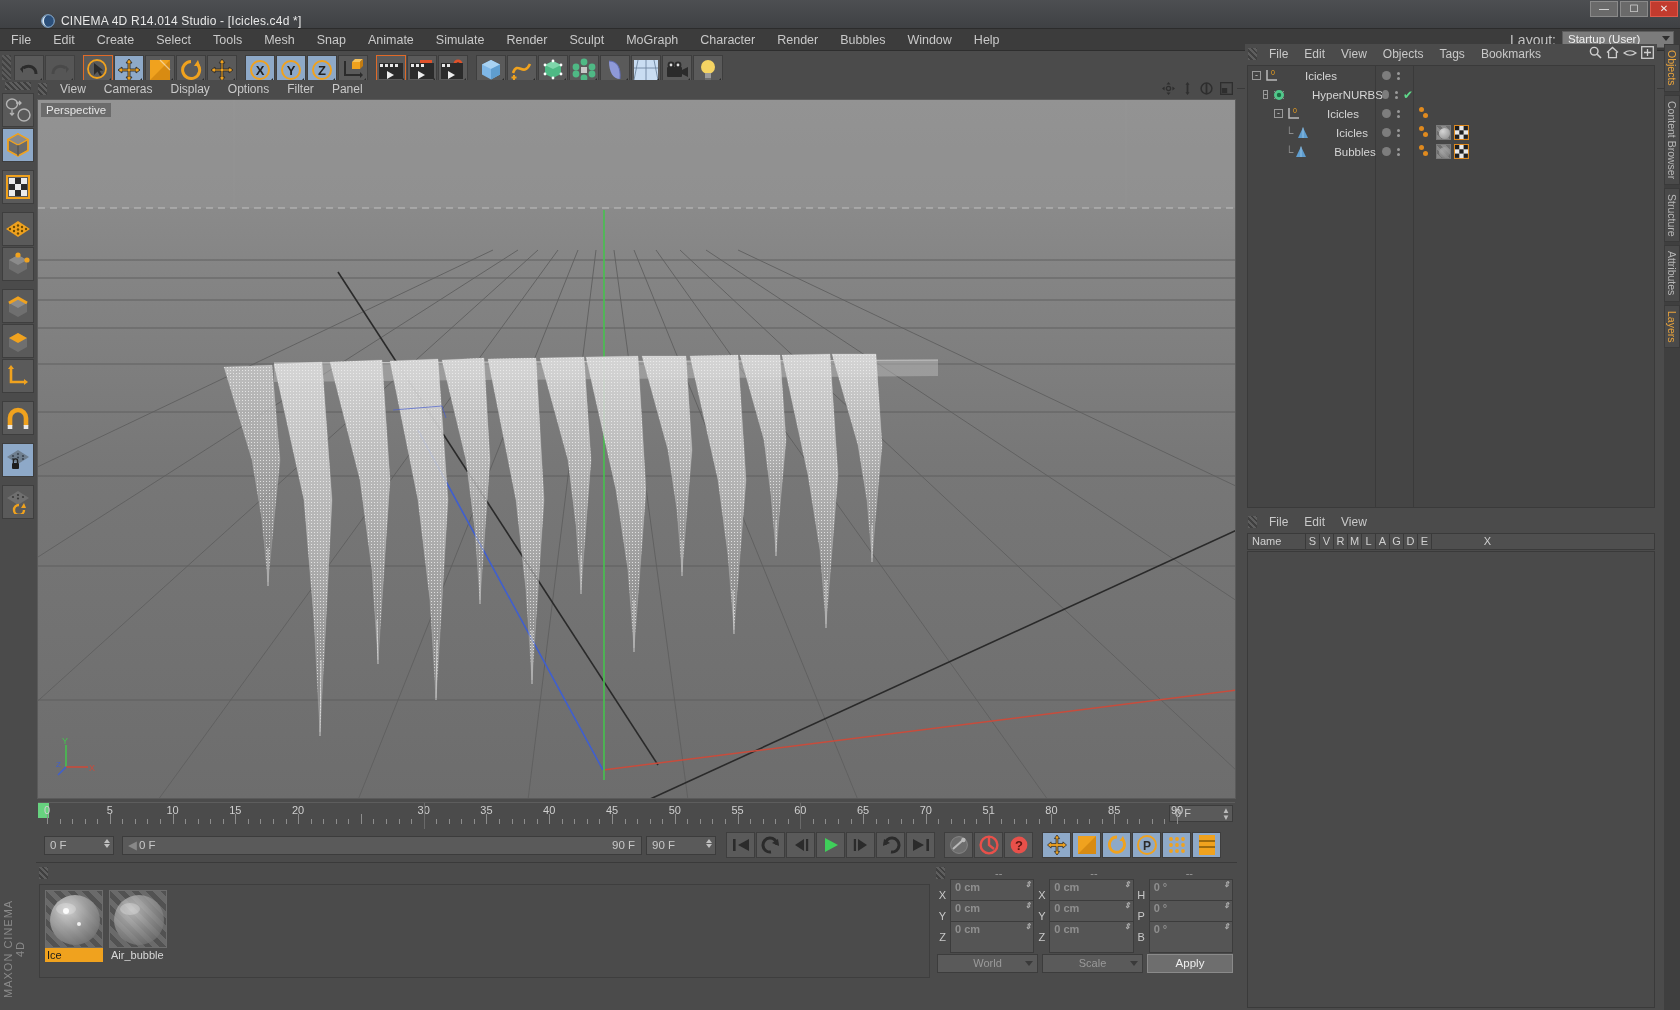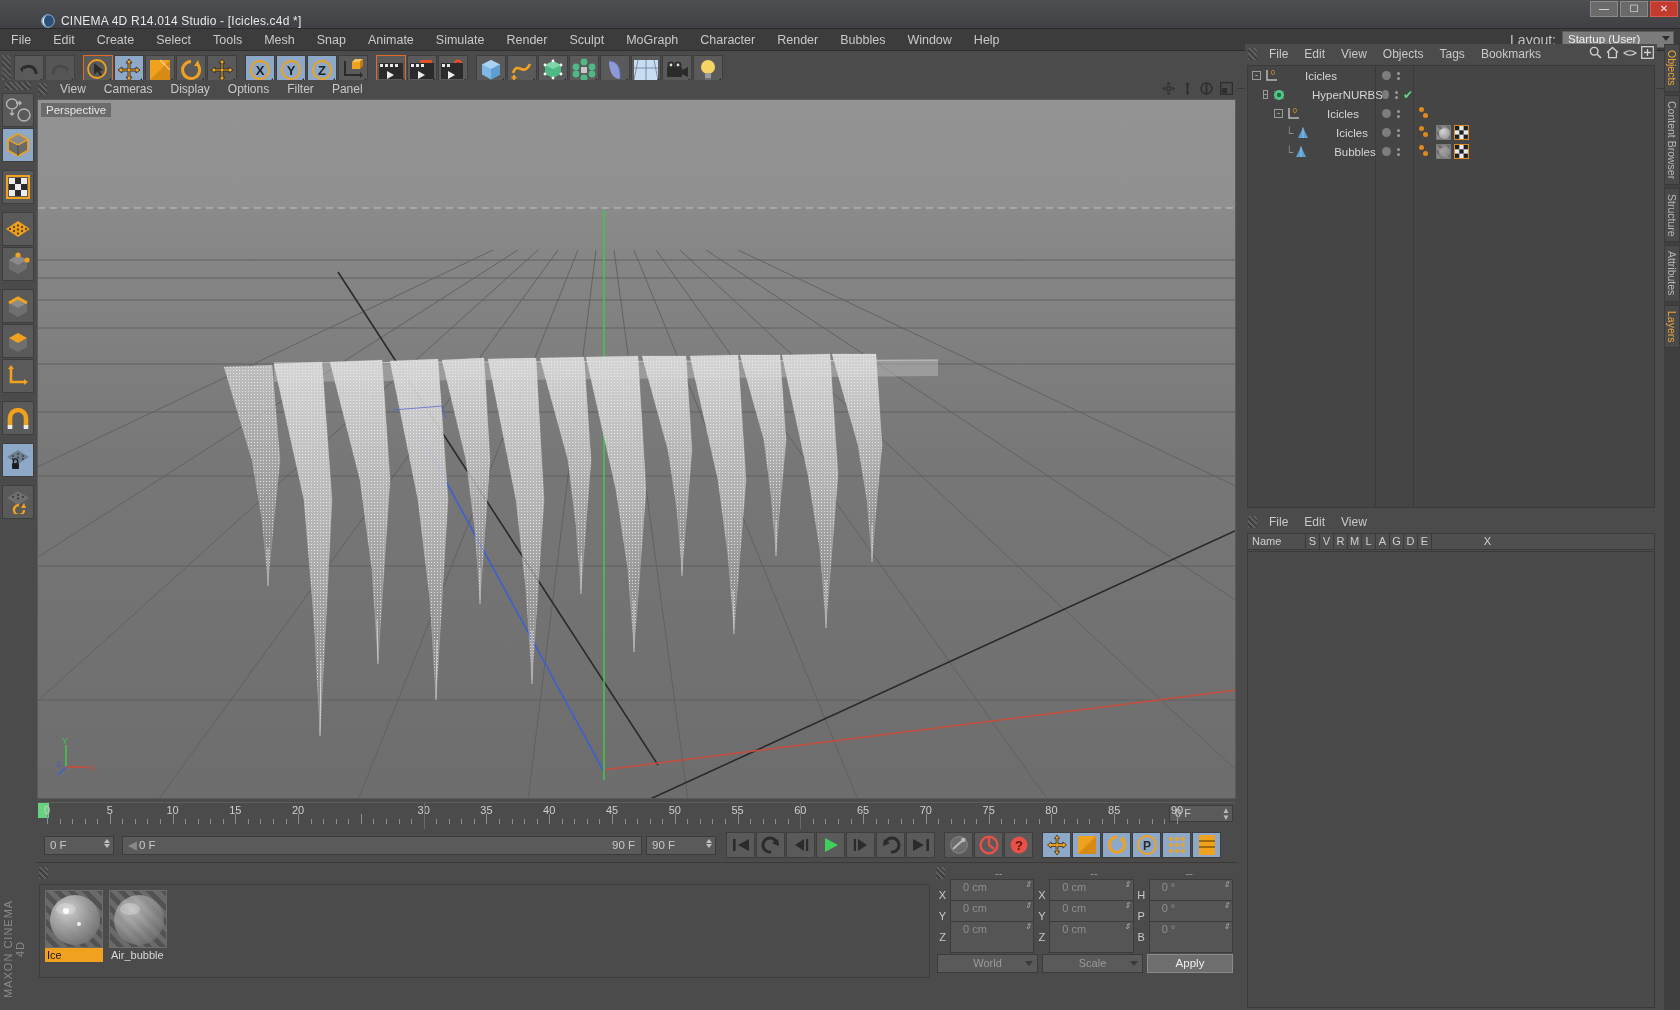--- a/index.html
+++ b/index.html
@@ -117,21 +117,21 @@
   
   .coord{position:absolute;left:933px;top:862px;width:304px;height:148px;background:#4b4b4b;border-top:1px solid #3a3a3a;}
   .co-head{height:20px;display:flex;align-items:center;font-size:11px;color:#9a9a9a;}
   .co-head .vgrip{width:9px;height:12px;margin:0 6px 0 3px;
      background:repeating-linear-gradient(45deg,#5e5e5e 0 2px,#3f3f3f 2px 4px);}
   .co-head span{flex:1;text-align:center;}
   .co-rows{padding:2px 4px;}
   .co-row{display:flex;align-items:center;height:19px;margin-bottom:2px;gap:2px;}
   .co-lbl{width:11px;font-size:11px;color:#c8c8c8;text-align:center;}
   .co-in{flex:1;height:32px;background:#555;border:1px solid #3c3c3c;color:#8f8f8f;font-size:11px;
-     line-height:15px;padding-left:12px;position:relative;}
+     line-height:15px;padding-left:4px;position:relative;font-weight:bold;}
   .co-in .sp{position:absolute;right:2px;top:1px;font-size:8px;color:#aaa;line-height:7px;}
   .co-foot{display:flex;align-items:center;gap:4px;padding:4px;}
   .co-sel{flex:1;height:19px;background:#5a5a5a;border:1px solid #3c3c3c;color:#9a9a9a;font-size:11px;
      line-height:17px;text-align:center;position:relative;}
   .co-sel .arw{position:absolute;right:4px;top:6px;width:0;height:0;
      border-left:4px solid transparent;border-right:4px solid transparent;border-top:5px solid #3a3a3a;}
   .co-apply{width:86px;height:19px;background:#6e6e6e;border:1px solid #8a8a8a;color:#efefef;
      font-size:11.5px;line-height:17px;text-align:center;}
 
   
@@ -844,21 +844,21 @@
         <div class="tl-num" style="left: 322.889px; margin-top: 40px;">25</div>
         <div class="tl-num" style="left: 385.667px;">30</div>
         <div class="tl-num" style="left: 448.444px;">35</div>
         <div class="tl-num" style="left: 511.222px;">40</div>
         <div class="tl-num" style="left: 574px;">45</div>
         <div class="tl-num" style="left: 636.778px;">50</div>
         <div class="tl-num" style="left: 699.556px;">55</div>
         <div class="tl-num" style="left: 762.333px;">60</div>
         <div class="tl-num" style="left: 825.111px;">65</div>
         <div class="tl-num" style="left: 887.889px;">70</div>
-        <div class="tl-num" style="left: 950.667px;">75</div>
+        <div class="tl-num" style="left: 950.667px;">51</div>
         <div class="tl-num" style="left: 1013.44px;">80</div>
         <div class="tl-num" style="left: 1076.22px;">85</div>
         <div class="tl-num" style="left: 1139px;">90</div>
         <div class="tl-playhead" style="left: 385.667px;"></div>
         <div class="tl-playhead" style="left: 762.333px;"></div>
       </div>
     <div class="tl-row2" id="tlrow2">
         <div class="fld" style="width: 70px; margin-left: 8px;"><span>0 F</span><span class="spinv">
             <i class="up"></i>
             <i class="dn"></i>

